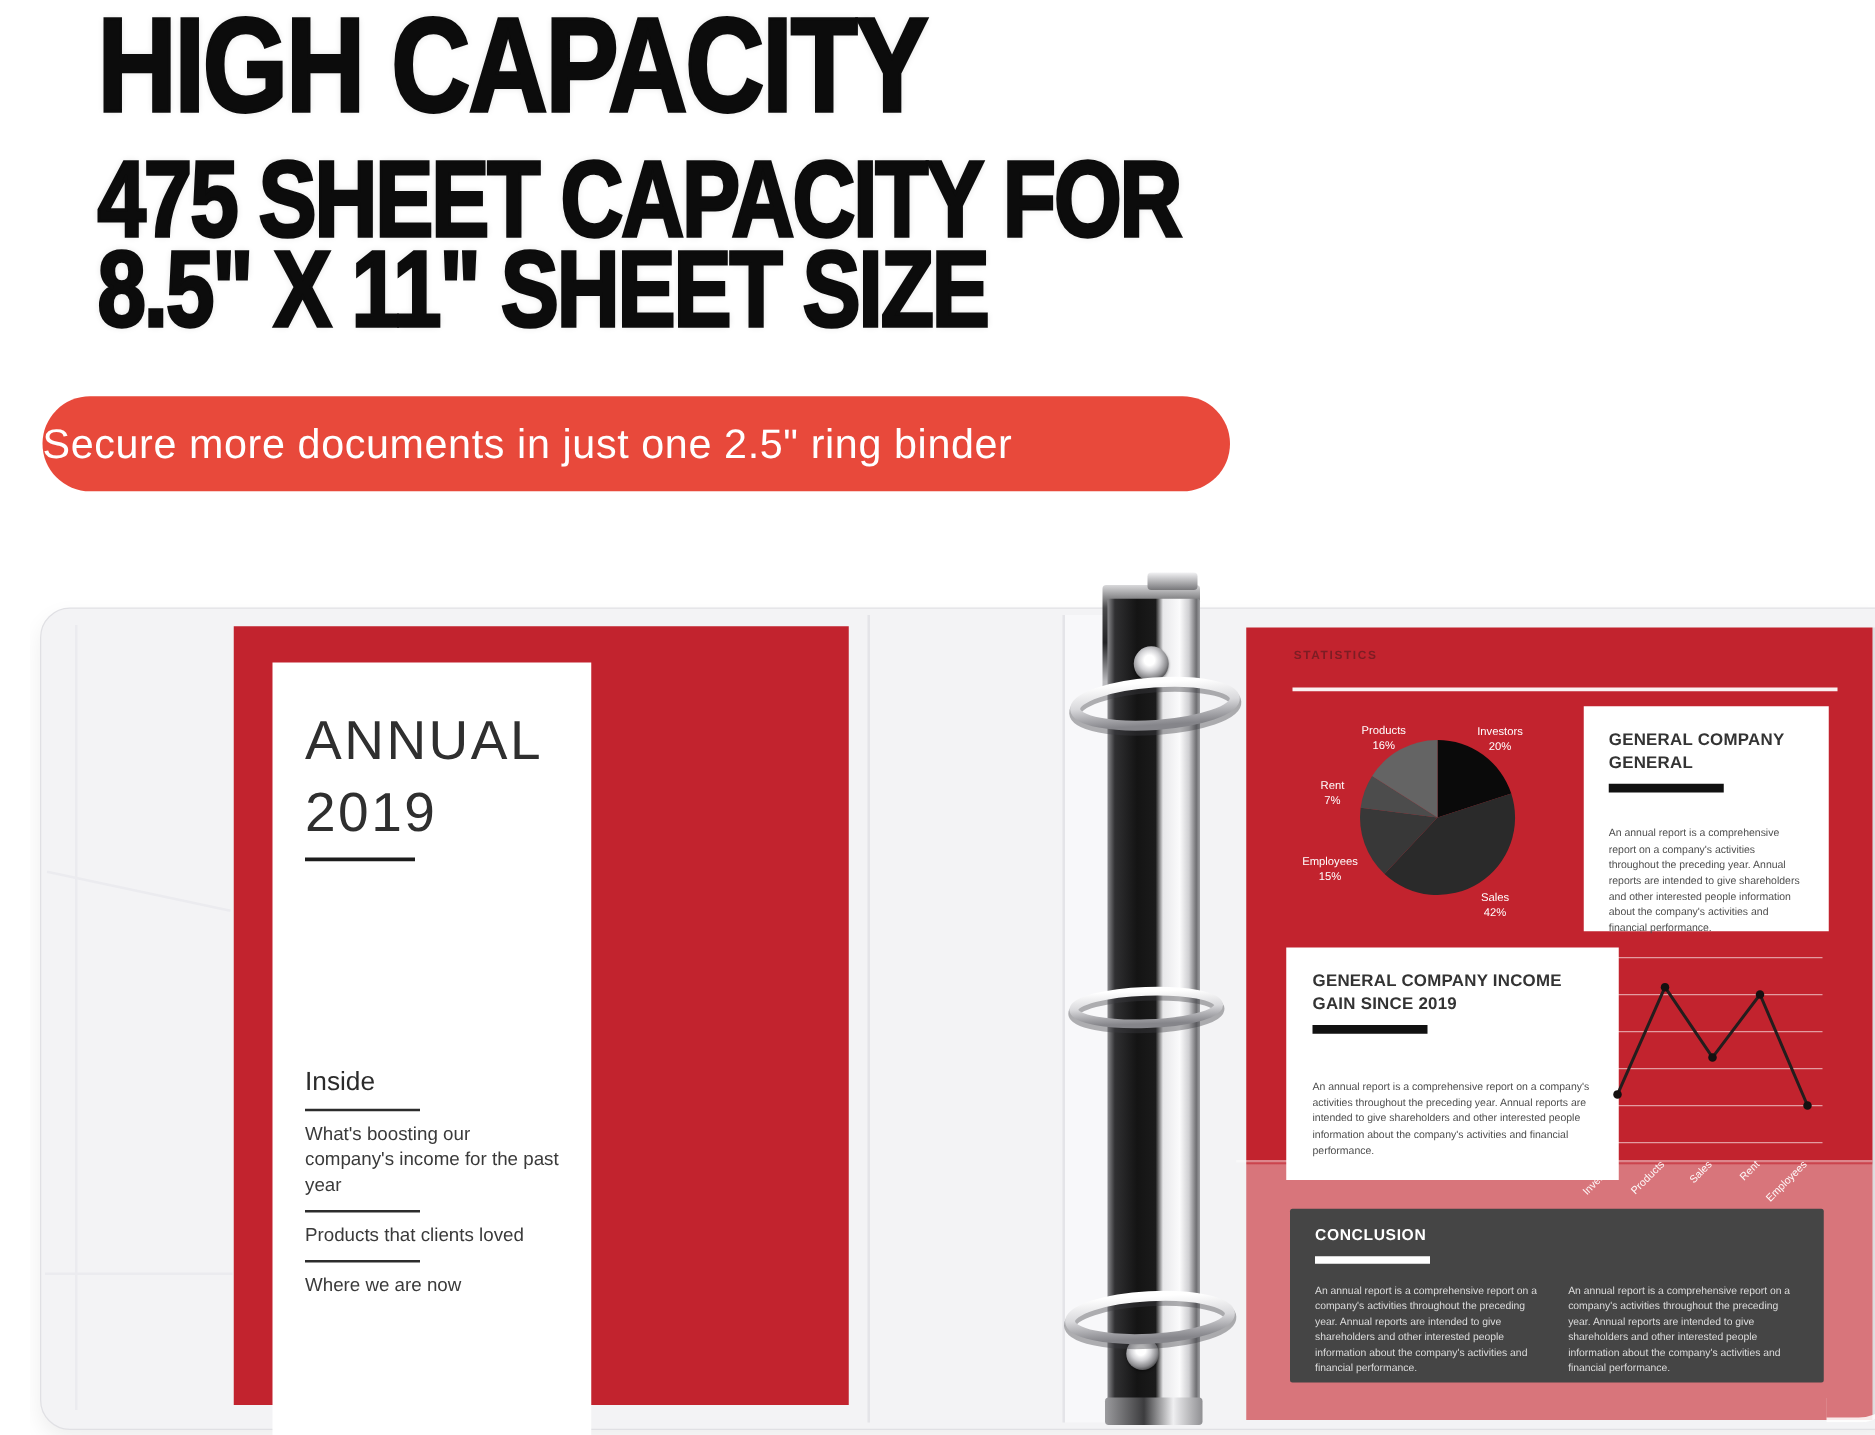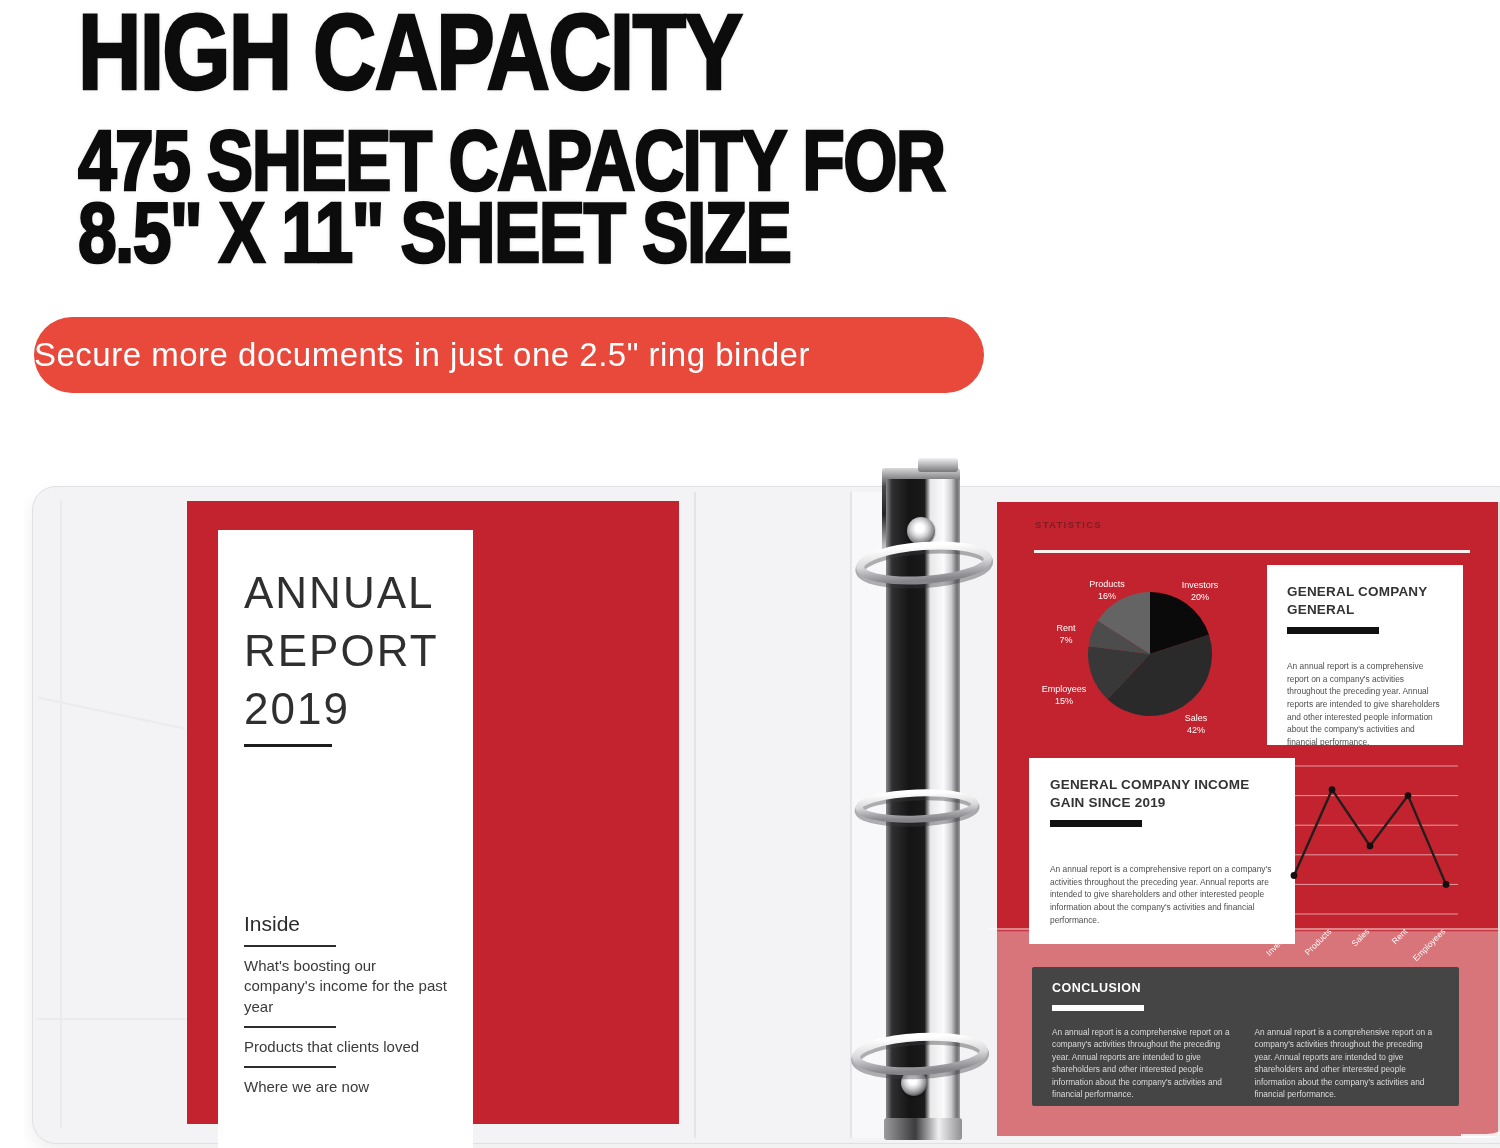--- a/index.html
+++ b/index.html
@@ -90,21 +90,20 @@
   <div class="pocket-line" style="left:12px;top:712px;width:150px;height:2px;transform:rotate(12deg);"></div>
   <div class="pocket-line" style="left:12px;top:1018px;width:150px;height:2px;"></div>
   <div class="crease" style="left:670px;top:492px;width:2px;height:646px;"></div>
   <div class="hinge-strip"></div>
   <div class="crease" style="left:826px;top:492px;width:2px;height:646px;"></div>
 
   <div class="page-left"></div>
   <div class="report-col">
     <div class="report-title">
       <div>ANNUAL</div>
-      <div>REPORT</div>
       <div>2019</div>
     </div>
     <div class="title-underline"></div>
     <div class="inside-head">Inside</div>
     <div class="mini-div"></div>
     <div class="inside-item">What's boosting our company's income for the past year</div>
     <div class="mini-div"></div>
     <div class="inside-item">Products that clients loved</div>
     <div class="mini-div"></div>
     <div class="inside-item">Where we are now</div>

